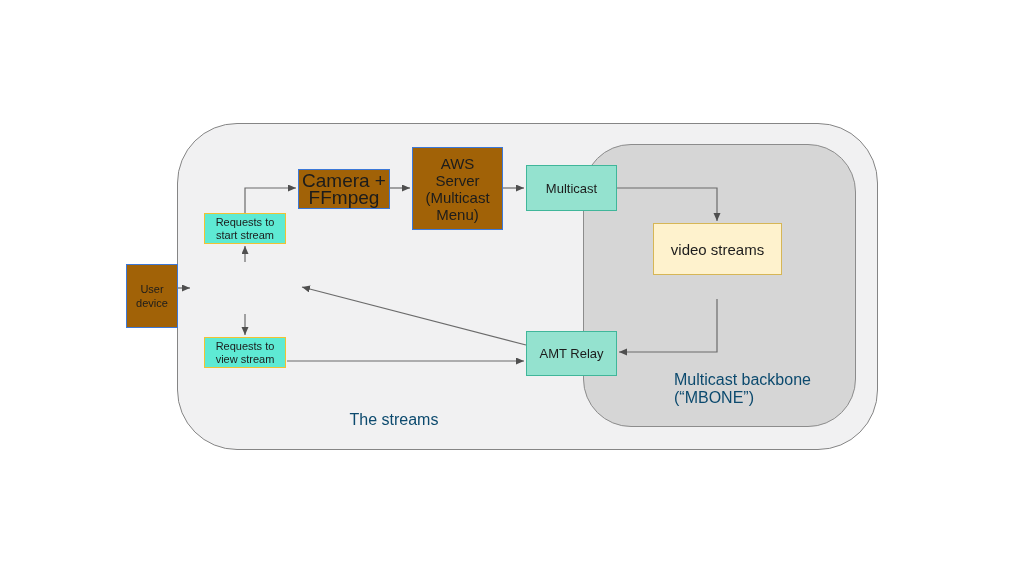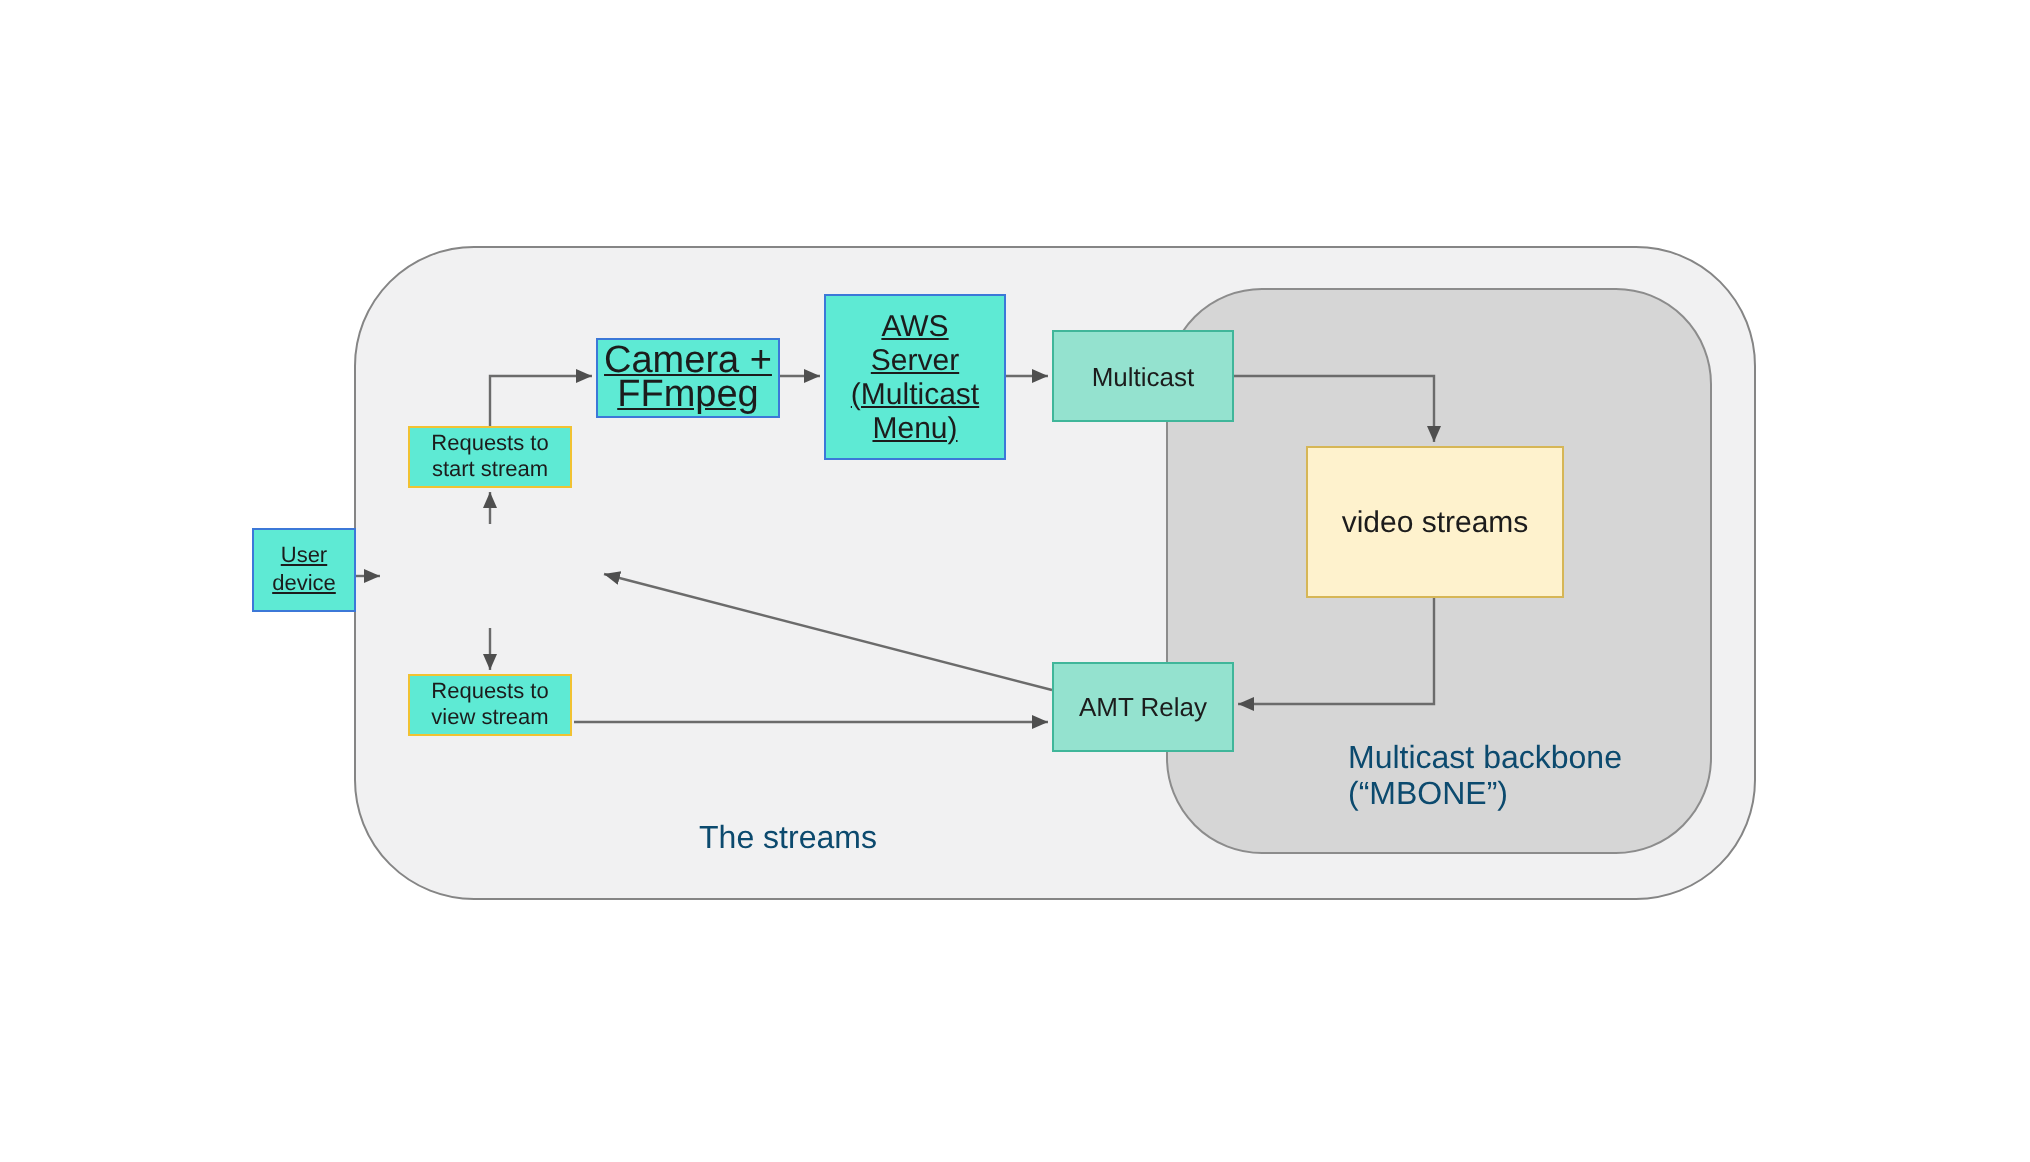--- a/index.html
+++ b/index.html
@@ -53,33 +53,33 @@
   .node {
     position: absolute;
     box-sizing: border-box;
     display: flex;
     align-items: center;
     justify-content: center;
     text-align: center;
     white-space: pre-line;
     color: #1c1c1c;
   }
-  .blue   { background: #5eead4; border: 1.5px solid #3c78d8; text-decoration: underline; }
+  .blue   { background: #a16207; border: 1.5px solid #3c78d8; }
   .teal   { background: #94e2cf; border: 1.5px solid #40b69a; }
   .yellow { background: #5eead4; border: 1.5px solid #f1c232; }
   .gold   { background: #fef2cd; border: 1.5px solid #d6b656; }
 
-  #node-user-device      { left: 126px; top: 264px; width: 52px;  height: 42px; font-size: 11px; line-height: 14px; }
+  #node-user-device      { left: 126px; top: 264px; width: 52px;  height: 64px; font-size: 11px; line-height: 14px; }
   #node-multicast-mobile { left: 192px; top: 262px; width: 108px; height: 52px; font-size: 11px; line-height: 14px; }
   #node-requests-start   { left: 204px; top: 213px; width: 82px;  height: 31px; font-size: 11px; line-height: 13px; }
   #node-requests-view    { left: 204px; top: 337px; width: 82px;  height: 31px; font-size: 11px; line-height: 13px; }
   #node-camera-ffmpeg    { left: 298px; top: 169px; width: 92px;  height: 40px; font-size: 19px; line-height: 17px; }
   #node-aws-server       { left: 412px; top: 147px; width: 91px;  height: 83px; font-size: 15px; line-height: 17px; }
   #node-translator       { left: 526px; top: 165px; width: 91px;  height: 46px; font-size: 13px; line-height: 15px; }
-  #node-video-streams    { left: 653px; top: 223px; width: 129px; height: 76px; font-size: 15px; line-height: 17px; }
+  #node-video-streams    { left: 653px; top: 223px; width: 129px; height: 52px; font-size: 15px; line-height: 17px; }
   #node-amt-relay        { left: 526px; top: 331px; width: 91px;  height: 45px; font-size: 13px; line-height: 15px; }
 
   #arrows {
     position: absolute;
     left: 0; top: 0;
     width: 1015px; height: 581px;
     pointer-events: none;
   }
   #arrows polyline {
     fill: none;

